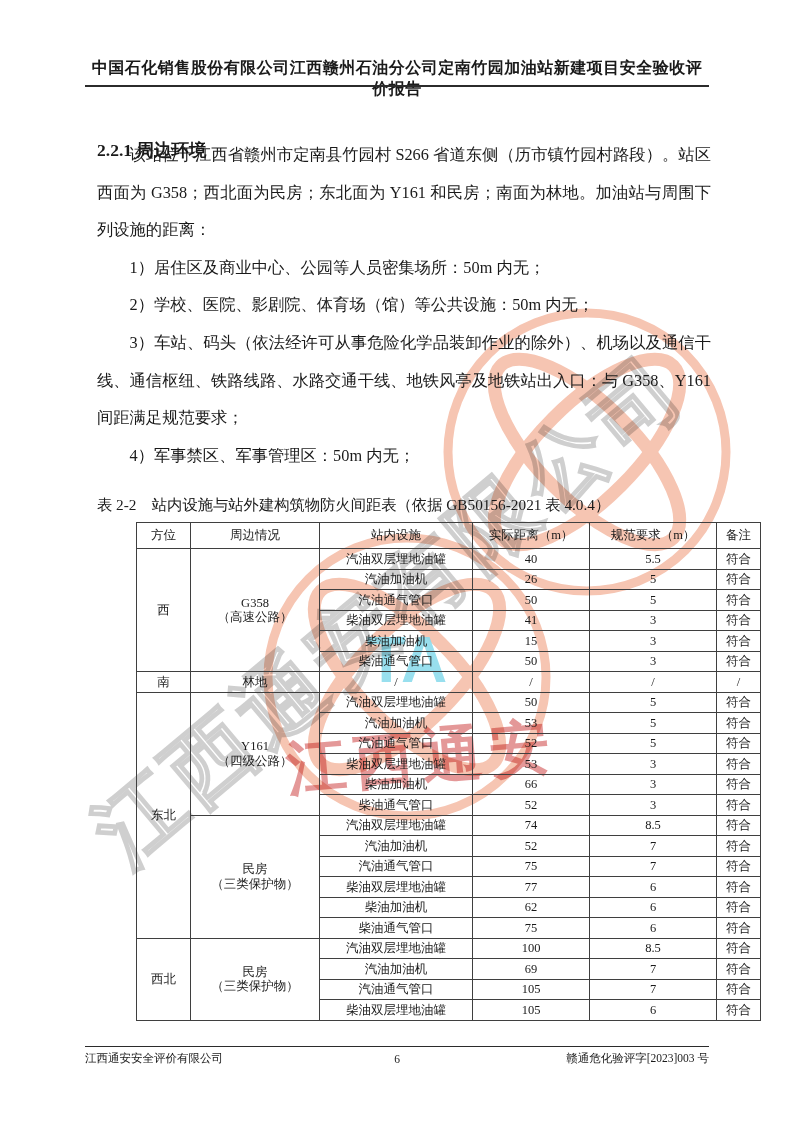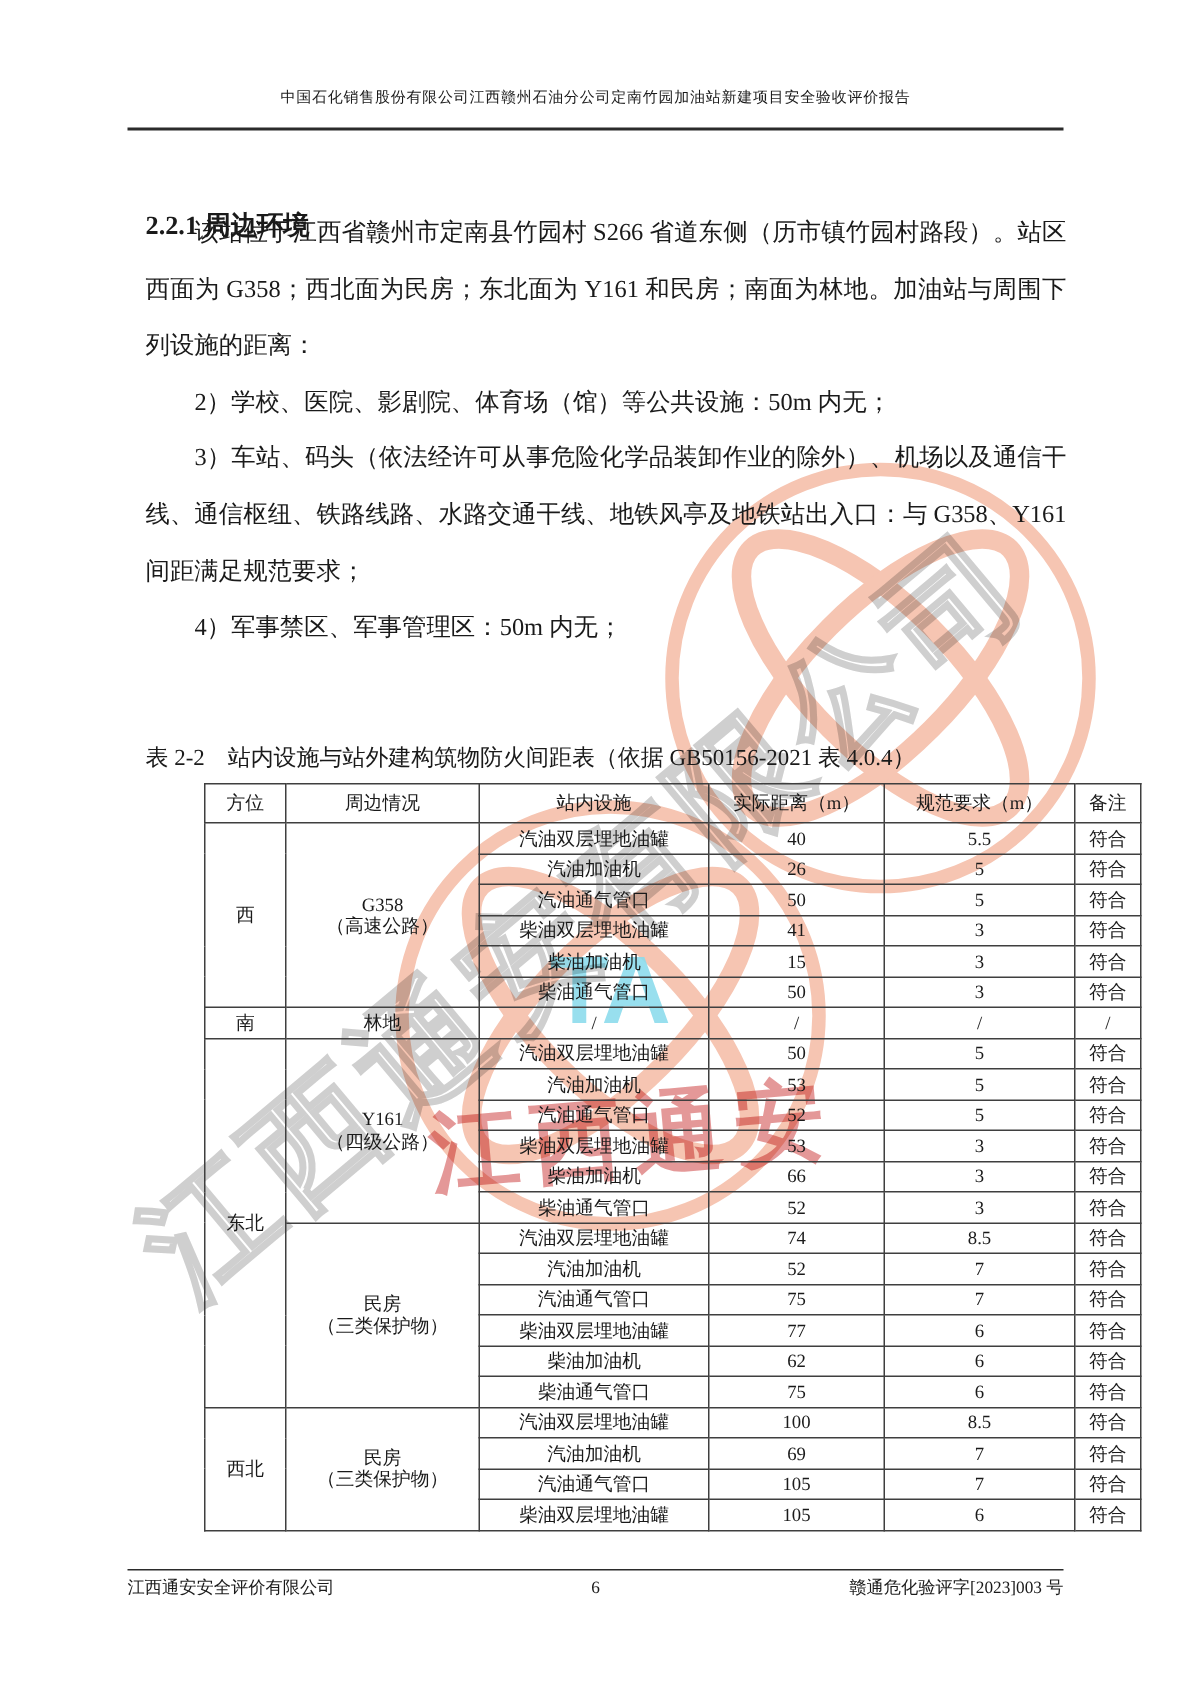--- a/index.html
+++ b/index.html
@@ -4,21 +4,21 @@
 <style>
   html,body{margin:0;padding:0;}
   body{
     width:794px;height:1123px;position:relative;overflow:hidden;
     background:#ffffff;color:#1a1a1a;
     font-family:"Liberation Serif","DejaVu Serif",serif;
   }
   
   .doc-header{
     position:absolute;top:58px;left:85px;width:624px;
-    text-align:center;font-size:10px;font-weight:normal;letter-spacing:.5px;
+    text-align:center;font-size:16px;font-weight:bold;letter-spacing:.5px;
   }
   .header-rule{
     position:absolute;top:85px;left:85px;width:624px;height:0;
     border-top:2px solid #2b2b2b;
   }
   .footer-rule{
     position:absolute;top:1046px;left:85px;width:624px;height:0;
     border-top:1.5px solid #2b2b2b;
   }
   .doc-footer{
@@ -103,20 +103,21 @@
   <div class="wm-red">江西通安</div>
 </div>
 
 <div class="doc-header">中国石化销售股份有限公司江西赣州石油分公司定南竹园加油站新建项目安全验收评价报告</div>
 <div class="header-rule"></div>
 
 <div class="sec-heading">2.2.1 周边环境</div>
 
 <div class="body-text" id="paragraphs">
     <p>该站位于江西省赣州市定南县竹园村 S266 省道东侧（历市镇竹园村路段）。站区西面为 G358；西北面为民房；东北面为 Y161 和民房；南面为林地。加油站与周围下列设施的距离：</p>
+    <p>1）居住区及商业中心、公园等人员密集场所：50m 内无；</p>
     <p>2）学校、医院、影剧院、体育场（馆）等公共设施：50m 内无；</p>
     <p>3）车站、码头（依法经许可从事危险化学品装卸作业的除外）、机场以及通信干线、通信枢纽、铁路线路、水路交通干线、地铁风亭及地铁站出入口：与 G358、Y161 间距满足规范要求；</p>
     <p>4）军事禁区、军事管理区：50m 内无；</p>
   </div>
 
 <div class="tbl-title">表 2-2　站内设施与站外建构筑物防火间距表（依据 GB50156-2021 表 4.0.4）</div>
 
 <table class="fire">
   <colgroup>
     <col class="c0">

